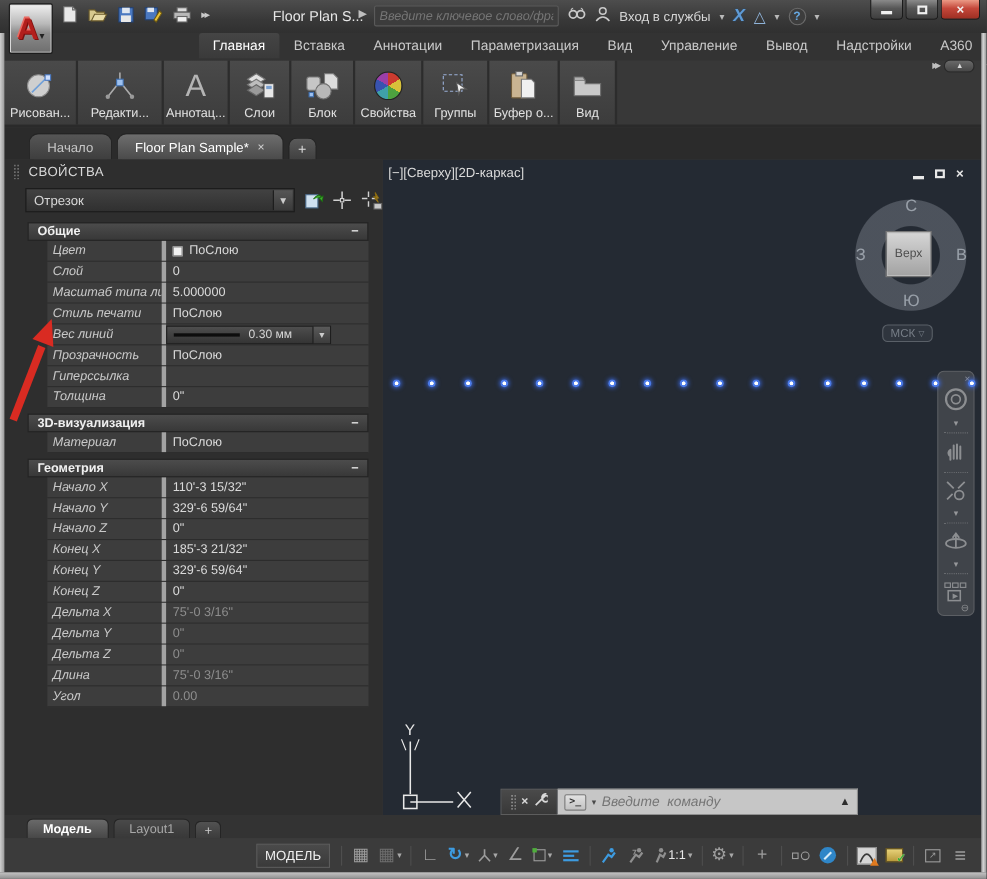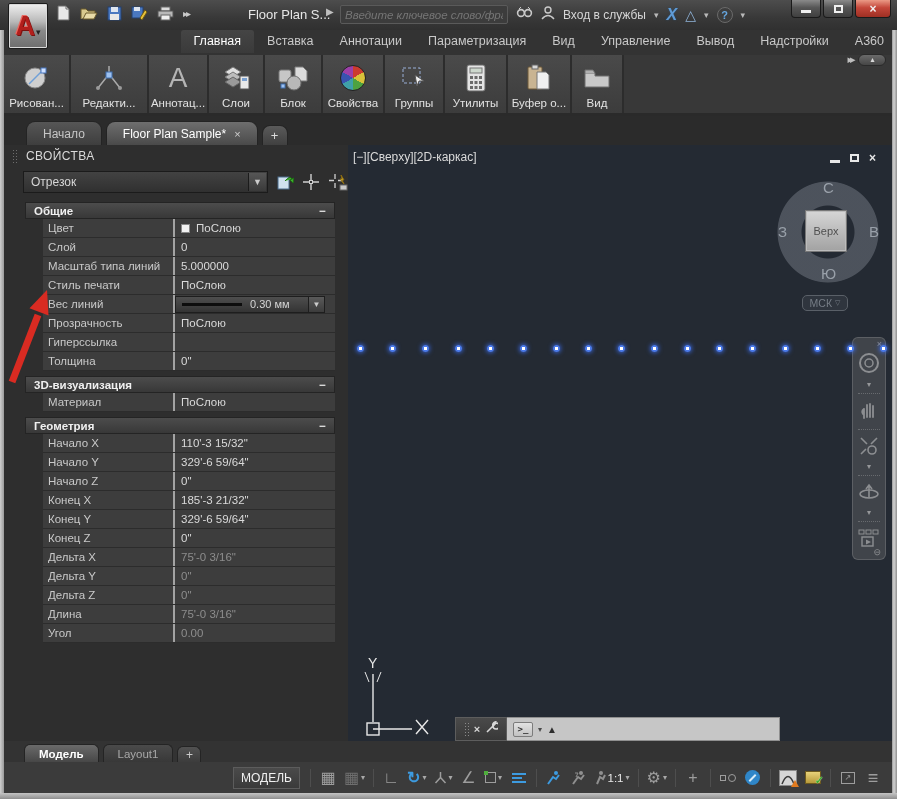--- a/index.html
+++ b/index.html
@@ -59,21 +59,21 @@
   .pal-header{height:22px;display:flex;align-items:center;color:#d9d9d9;font-size:12px;letter-spacing:.4px;padding-left:22px;position:relative;}
   .pal-grip{position:absolute;left:8px;top:4px;width:6px;height:14px;background-image:radial-gradient(#6e6e6e 1px,transparent 1px);background-size:3px 3px;}
   .selector-row{height:30px;display:flex;align-items:center;padding-left:19px;gap:7px;}
   .obj-combo{width:274px;height:22px;background:linear-gradient(#424242,#303030);border:1px solid #1b1b1b;display:flex;align-items:center;color:#d6d6d6;font-size:12px;padding-left:7px;position:relative;}
   .obj-combo .dd{position:absolute;right:1px;top:1px;bottom:1px;width:18px;background:linear-gradient(#565656,#3a3a3a);border-left:1px solid #1b1b1b;display:flex;align-items:center;justify-content:center;color:#ccc;font-size:9px;}
   .pal-tool{width:22px;height:20px;display:flex;align-items:center;justify-content:center;}
   .psection{margin:5px 0 0 21px;width:310px;}
   .psec-header{height:17px;background:linear-gradient(#4c4c4c,#383838);border:1px solid #242424;display:flex;align-items:center;color:#f0f0f0;font-weight:bold;font-size:11.5px;padding:0 8px;}
   .psec-header .minus{margin-left:auto;font-weight:bold;color:#e0e0e0;}
   .prow{display:flex;height:19px;margin-left:18px;border-bottom:1px solid #2c2c2c;background:#3d3d3d;}
-  .prow .plab{width:132px;display:flex;align-items:center;color:#c9c9c9;font-size:11.5px;padding-left:5px;border-right:2px solid #a3a3a3;white-space:nowrap;overflow:hidden;}
+  .prow .plab{width:108px;display:flex;align-items:center;color:#c9c9c9;font-size:11.5px;padding-left:5px;border-right:4px solid #a3a3a3;white-space:nowrap;overflow:hidden;font-style:italic;}
   .prow .pval{flex:1;display:flex;align-items:center;color:#dadada;font-size:11.5px;padding-left:6px;white-space:nowrap;overflow:hidden;}
   .prow .pval.ro{color:#8d8d8d;}
   .swatch{width:9px;height:9px;background:#f2f2f2;border:1px solid #888;margin-right:6px;}
   .ltdots{letter-spacing:2.5px;color:#c4c4c4;margin-right:7px;font-size:10px;}
   .lwbox{width:150px;height:17px;background:linear-gradient(#4e4e4e,#343434);border:1px solid #1e1e1e;display:flex;align-items:center;position:relative;padding-left:6px;}
   .lwline{width:60px;height:3px;background:#0d0d0d;margin-right:8px;}
   .lwbox .txt{color:#d5d5d5;font-size:11px;}
   .lwbox .dd{position:absolute;right:0;top:0;bottom:0;width:16px;background:linear-gradient(#5a5a5a,#3c3c3c);border-left:1px solid #1e1e1e;display:flex;align-items:center;justify-content:center;color:#ccc;font-size:8px;}
   
   .red-arrow{left:0;top:270px;z-index:60;pointer-events:none;}
@@ -298,40 +298,20 @@
     <span class="plabel">Свойства</span>
   </div>
   <div class="rpanel" style="width:60px">
     <span class="picon">
         <svg width="26" height="24" viewBox="0 0 26 24">
           <rect x="2" y="2" width="17" height="15" fill="none" stroke="#9ab0d8" stroke-dasharray="3 2"></rect>
           <path d="M14 9 l9 6 -5 0 -2 5 z" fill="#f0f0f0" stroke="#555"></path>
         </svg>
       </span>
     <span class="plabel">Группы</span>
-  </div>
-  <div class="rpanel" style="width:63px">
-    <span class="picon">
-        <svg width="22" height="28" viewBox="0 0 22 28">
-          <rect x="2" y="1" width="18" height="26" rx="2" fill="#e4e4e4" stroke="#666"></rect>
-          <rect x="5" y="4" width="12" height="5" fill="#cdd8cd" stroke="#777"></rect>
-          <g fill="#6a6a6a">
-            <rect x="5" y="12" width="3" height="3"></rect>
-            <rect x="9.5" y="12" width="3" height="3"></rect>
-            <rect x="14" y="12" width="3" height="3"></rect>
-            <rect x="5" y="17" width="3" height="3"></rect>
-            <rect x="9.5" y="17" width="3" height="3"></rect>
-            <rect x="14" y="17" width="3" height="3"></rect>
-            <rect x="5" y="22" width="3" height="3"></rect>
-            <rect x="9.5" y="22" width="3" height="3"></rect>
-            <rect x="14" y="22" width="3" height="3"></rect>
-          </g>
-        </svg>
-      </span>
-    <span class="plabel">Утилиты</span>
   </div>
   <div class="rpanel" style="width:64px">
     <span class="picon">
         <svg width="26" height="28" viewBox="0 0 26 28">
           <rect x="2" y="3" width="14" height="22" rx="1" fill="#c9b492" stroke="#6e5a3a"></rect>
           <rect x="6" y="1" width="6" height="4" fill="#d8d8d8" stroke="#666"></rect>
           <path d="M11 8 h9 l3 3 v14 h-12 z" fill="#f0f0f0" stroke="#777"></path>
         </svg>
       </span>
     <span class="plabel">Буфер о...</span>
@@ -631,20 +611,21 @@
     <span class="cmd-left">
       <span class="cmd-grip"></span>
       <span class="cmd-x">×</span>
       <span><svg width="13" height="13" viewBox="0 0 13 13">
             <path d="M2 11 L8 5 M8 5 a3 3 0 1 0 3 -3 l-2 2 -1 -1 2 -2 a3 3 0 0 0 -2 4" stroke="#d8d8d8" stroke-width="1.6" fill="none"></path>
           </svg></span>
     </span>
     <span class="cmd-field">
       <span class="cmd-prompt">&gt;_</span>
       <span class="cmd-caret">▾</span>
+      <input placeholder="Введите  команду" style="">
       <span class="cmd-up">▲</span>
     </span>
   </div>
 </div>
 
 <div class="abs tabsrow">
   <span id="ltabs" style="display:flex;align-items:flex-end;gap:4px;">
       <span class="ltab active">Модель</span>
       <span class="ltab">Layout1</span>
     </span>

